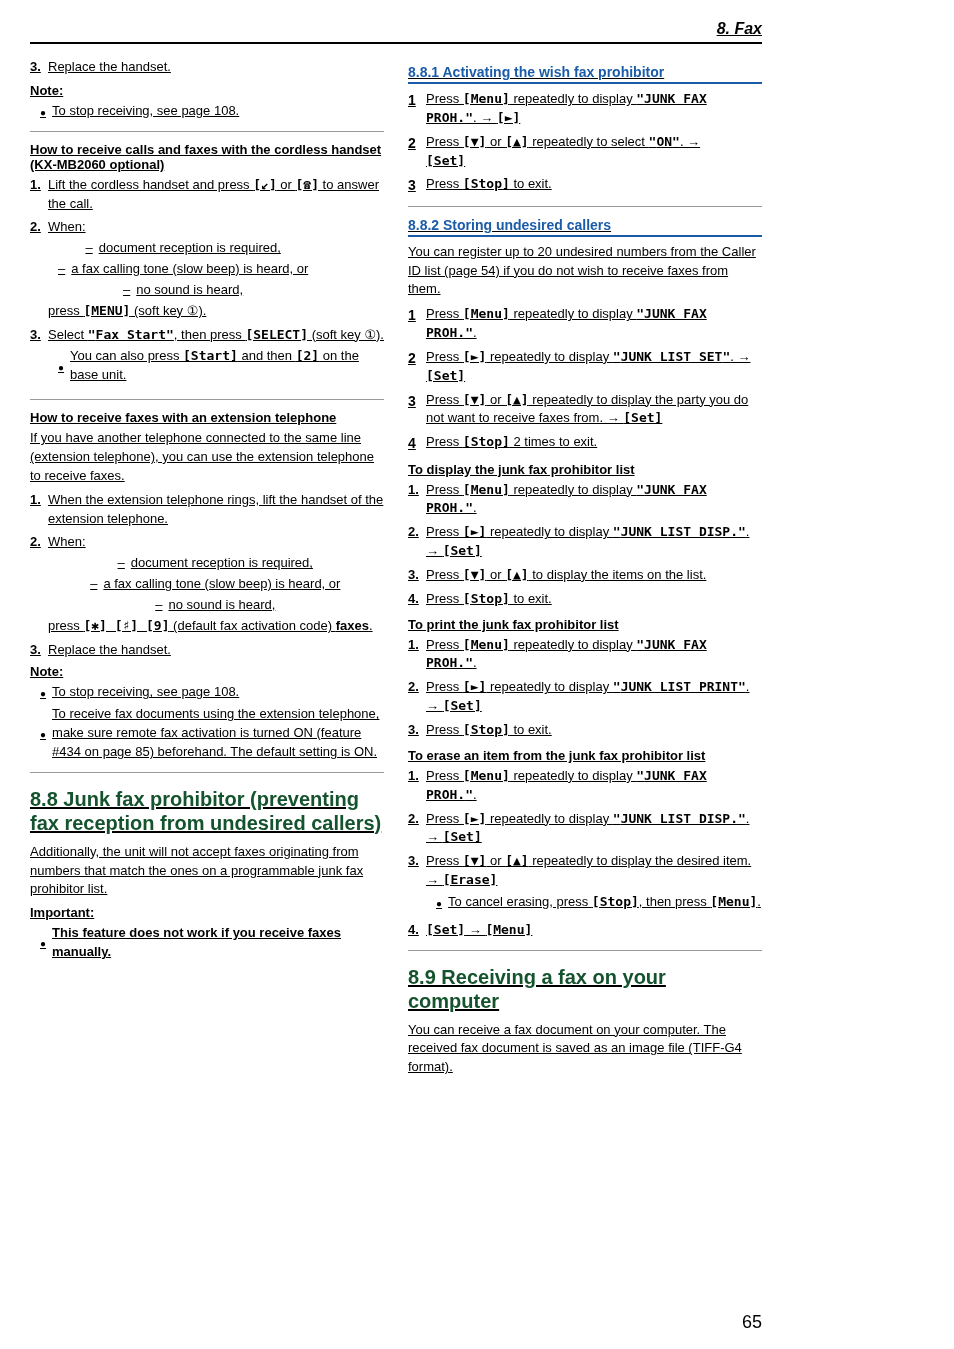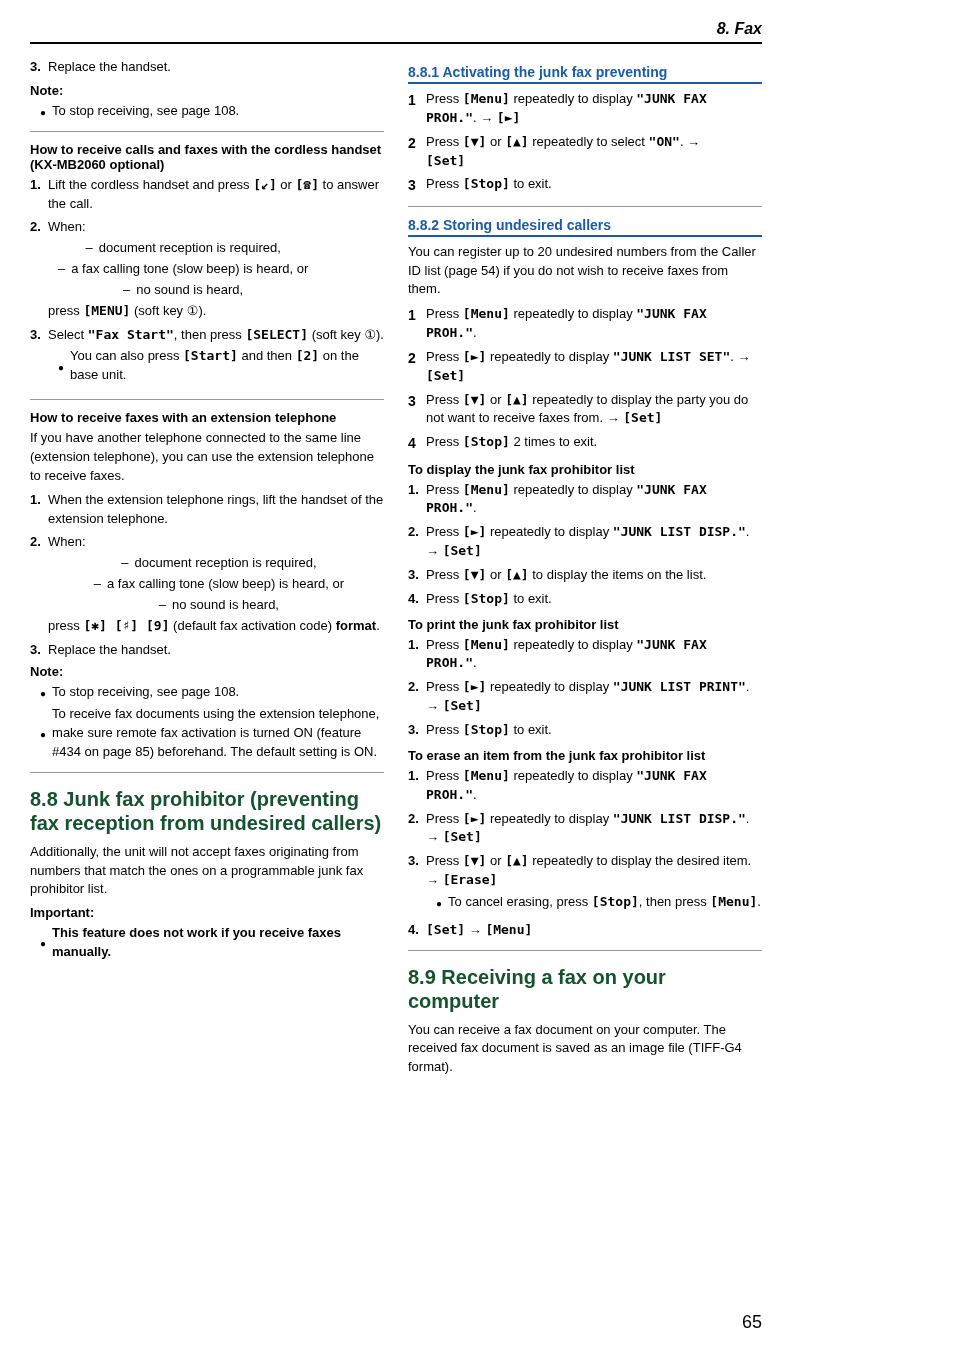--- a/index.html
+++ b/index.html
@@ -9,20 +9,21 @@
       background: #fff;
       color: #000;
       width: 954px;
       min-height: 1349px;
     }
     .page {
       width: 792px;
       min-height: 1349px;
       padding: 20px 30px 30px 30px;
       position: relative;
+      text-decoration: underline;
     }
     .page-header {
       display: flex;
       justify-content: flex-end;
       border-bottom: 2px solid #000;
       padding-bottom: 4px;
       margin-bottom: 10px;
     }
     .page-header-title {
       font-style: italic;
@@ -172,21 +173,21 @@
                 <li>
                     <span>document reception is required,</span>
                   </li>
                 <li>
                     <span>a fax calling tone (slow beep) is heard, or</span>
                   </li>
                 <li>
                     <span>no sound is heard,</span>
                   </li>
               </ul>
-              press <kbd>[✱] [♯] [9]</kbd> (default fax activation code) <b>format</b>.
+              press <kbd>[✱] [♯] [9]</kbd> (default fax activation code) <b>faxes</b>.
             </span>
           </li>
           <li>
             <span class="num">3.</span>
             <span>Replace the handset.</span>
           </li>
         </ol>
       </div>
 
       <div style="margin-top:4px;">
@@ -214,21 +215,21 @@
               </li>
           </ul>
         </div>
       </div>
 
     </div>
 
     <div class="right-col">
 
       <div>
-        <h3 class="sub-heading">8.8.1 Activating the junk fax preventing</h3>
+        <h3 class="sub-heading">8.8.1 Activating the wish fax prohibitor</h3>
         <ol class="numbered-ol">
           <li>
             <span class="num-bold">1</span>
             <span>Press <kbd>[Menu]</kbd> repeatedly to display <kbd>"<b>JUNK FAX PROH.</b>"</kbd>. → <kbd>[►]</kbd></span>
           </li>
           <li>
             <span class="num-bold">2</span>
             <span>Press <kbd>[▼]</kbd> or <kbd>[▲]</kbd> repeatedly to select <kbd>"<b>ON</b>"</kbd>. →<br><kbd>[Set]</kbd></span>
           </li>
           <li>

